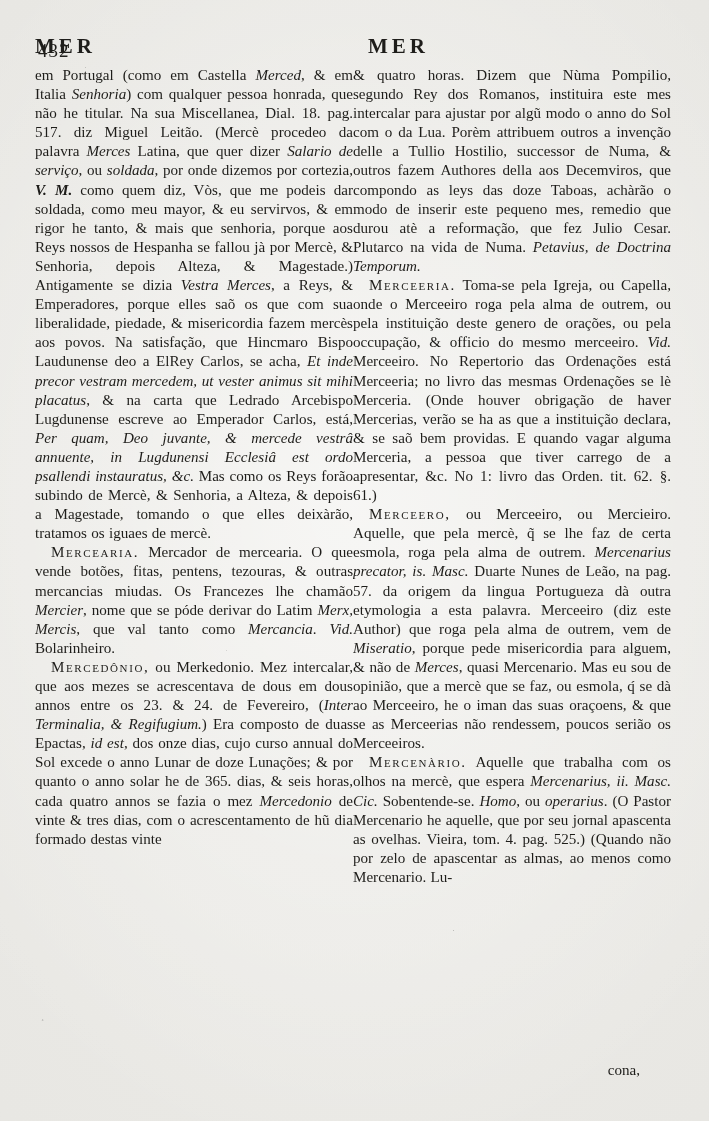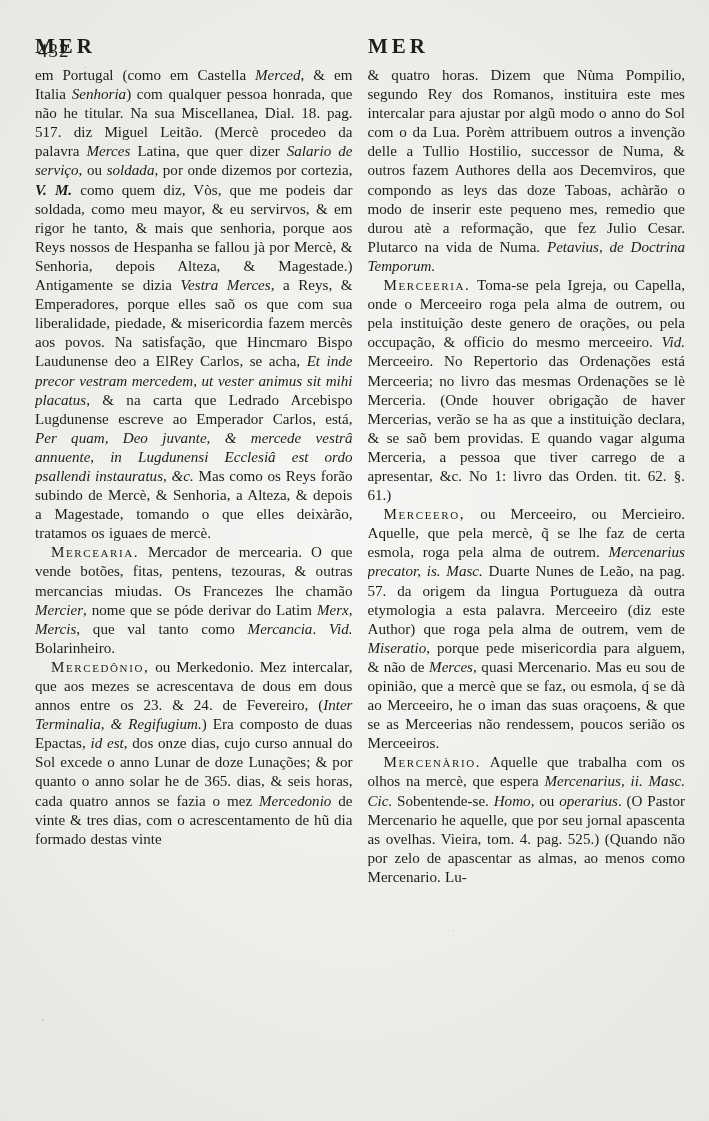--- a/index.html
+++ b/index.html
@@ -33,21 +33,21 @@
   .runhead {
     position:absolute; top:0; width:318px; text-align:left;
     font-size:21px; font-weight:700; letter-spacing:4px;
   }
   .runhead.left  { left:35px; }
   .runhead.right { left:368px; }
 
   .columns {
     position:absolute; top:66px; left:35px;
     width:650px; height:994px;
-    display:flex; gap:15px;
+    display:flex; 
   }
   .col {
     width:318px; height:100%;
     overflow:hidden;
     text-align:justify;
     font-size:15.1px; line-height:19.1px;
     word-spacing:0.5px;
   }
   .para { margin:0; }
   .para.indent { text-indent:16px; }
@@ -78,13 +78,14 @@
         <p class="para indent"><span class="seg-sc">Mercedônio,</span><span class="seg-n"> ou Merkedonio. Mez intercalar, que aos mezes se acrescentava de dous em dous annos entre os 23. &amp; 24. de Fevereiro, (</span><span class="seg-i">Inter Terminalia, &amp; Regifugium.</span><span class="seg-n">) Era composto de duas Epactas, </span><span class="seg-i">id est</span><span class="seg-n">, dos onze dias, cujo curso annual do Sol excede o anno Lunar de doze Lunações; &amp; por quanto o anno solar he de 365. dias, &amp; seis horas, cada quatro annos se fazia o mez </span><span class="seg-i">Mercedonio</span><span class="seg-n"> de vinte &amp; tres dias, com o acrescentamento de hũ dia formado destas vinte</span></p>
       </div>
     <div class="col">
         <p class="para"><span class="seg-n">&amp; quatro horas. Dizem que Nùma Pompilio, segundo Rey dos Romanos, instituira este mes intercalar para ajustar por algũ modo o anno do Sol com o da Lua. Porèm attribuem outros a invenção delle a Tullio Hostilio, successor de Numa, &amp; outros fazem Authores della aos Decemviros, que compondo as leys das doze Taboas, achàrão o modo de inserir este pequeno mes, remedio que durou atè a reformação, que fez Julio Cesar. Plutarco na vida de Numa. </span><span class="seg-i">Petavius, de Doctrina Temporum.</span></p>
         <p class="para indent"><span class="seg-sc">Merceeria.</span><span class="seg-n"> Toma-se pela Igreja, ou Capella, onde o Merceeiro roga pela alma de outrem, ou pela instituição deste genero de orações, ou pela occupação, &amp; officio do mesmo merceeiro. </span><span class="seg-i">Vid.</span><span class="seg-n"> Merceeiro. No Repertorio das Ordenações está Merceeria; no livro das mesmas Ordenações se lè Merceria. (Onde houver obrigação de haver Mercerias, verão se ha as que a instituição declara, &amp; se saõ bem providas. E quando vagar alguma Merceria, a pessoa que tiver carrego de a apresentar, &amp;c. No 1: livro das Orden. tit. 62. §. 61.)</span></p>
         <p class="para indent"><span class="seg-sc">Merceero,</span><span class="seg-n"> ou Merceeiro, ou Mercieiro. Aquelle, que pela mercè, q̃ se lhe faz de certa esmola, roga pela alma de outrem. </span><span class="seg-i">Mercenarius precator, is. Masc.</span><span class="seg-n"> Duarte Nunes de Leão, na pag. 57. da origem da lingua Portugueza dà outra etymologia a esta palavra. Merceeiro (diz este Author) que roga pela alma de outrem, vem de </span><span class="seg-i">Miseratio</span><span class="seg-n">, porque pede misericordia para alguem, &amp; não de </span><span class="seg-i">Merces</span><span class="seg-n">, quasi Mercenario. Mas eu sou de opinião, que a mercè que se faz, ou esmola, q́ se dà ao Merceeiro, he o iman das suas oraçoens, &amp; que se as Merceerias não rendessem, poucos serião os Merceeiros.</span></p>
         <p class="para indent"><span class="seg-sc">Mercenàrio.</span><span class="seg-n"> Aquelle que trabalha com os olhos na mercè, que espera </span><span class="seg-i">Mercenarius, ii. Masc. Cic.</span><span class="seg-n"> Sobentende-se. </span><span class="seg-i">Homo</span><span class="seg-n">, ou </span><span class="seg-i">operarius</span><span class="seg-n">. (O Pastor Mercenario he aquelle, que por seu jornal apascenta as ovelhas. Vieira, tom. 4. pag. 525.) (Quando não por zelo de apascentar as almas, ao menos como Mercenario. Lu-</span></p>
       </div>
   </div>
 
+  <div class="catchword">cona,</div>
 </div>
 
 </body></html>

